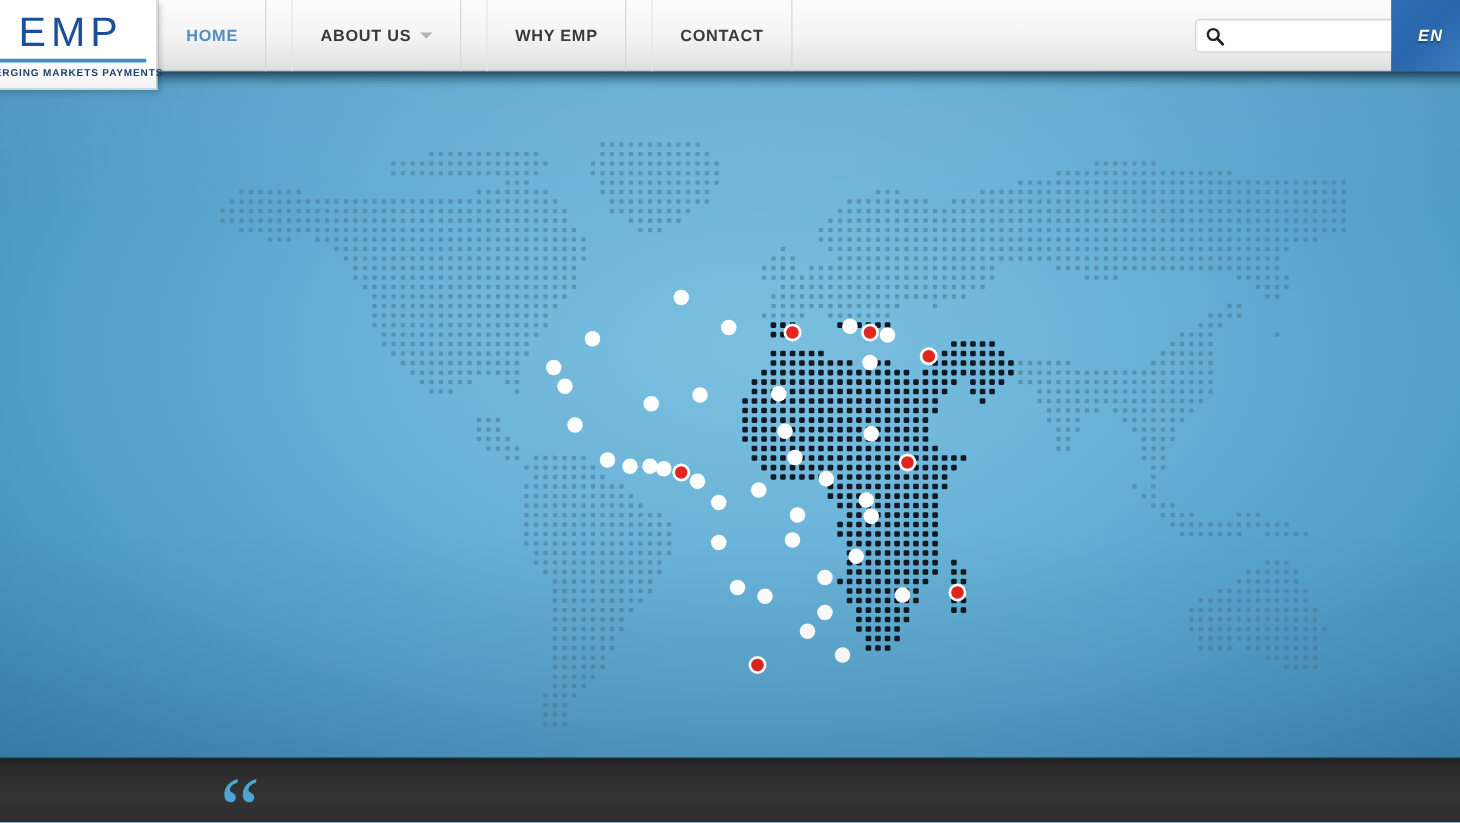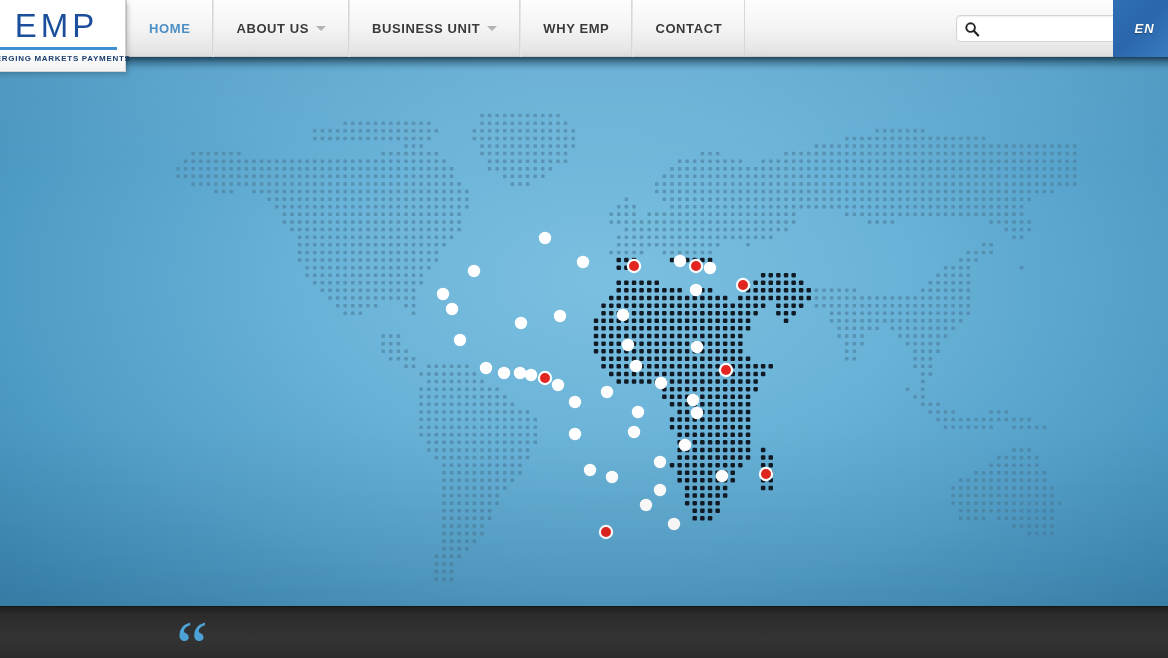--- a/index.html
+++ b/index.html
@@ -116,20 +116,21 @@
     margin-left: 14px;
   }
 
   
   #menu {
     position: absolute;
     left: 118px; top: 0;
     height: 57px;
     display: flex;
     align-items: center;
+    gap: 20px;
   }
   .menu-item {
     display: flex;
     align-items: center;
     justify-content: center;
     gap: 7px;
     padding: 0 22px;
     height: 57px;
     border-right: 1px solid #d7d7d7;
     border-left: 1px solid #e5e5e5;
@@ -2684,24 +2685,20 @@
 
     <nav id="menu">
         <div class="menu-item active">
           <span>HOME</span>
         </div>
         <div class="menu-item">
           <span>ABOUT US</span>
           <span class="caret"></span>
         </div>
         <div class="menu-item">
-          <span>BUSINESS UNIT</span>
-          <span class="caret"></span>
-        </div>
-        <div class="menu-item">
           <span>WHY EMP</span>
         </div>
         <div class="menu-item">
           <span>CONTACT</span>
         </div>
       </nav>
 
     <div id="search-zone">
       <div id="search-box">
         <svg id="search-icon" viewBox="0 0 16 16">

